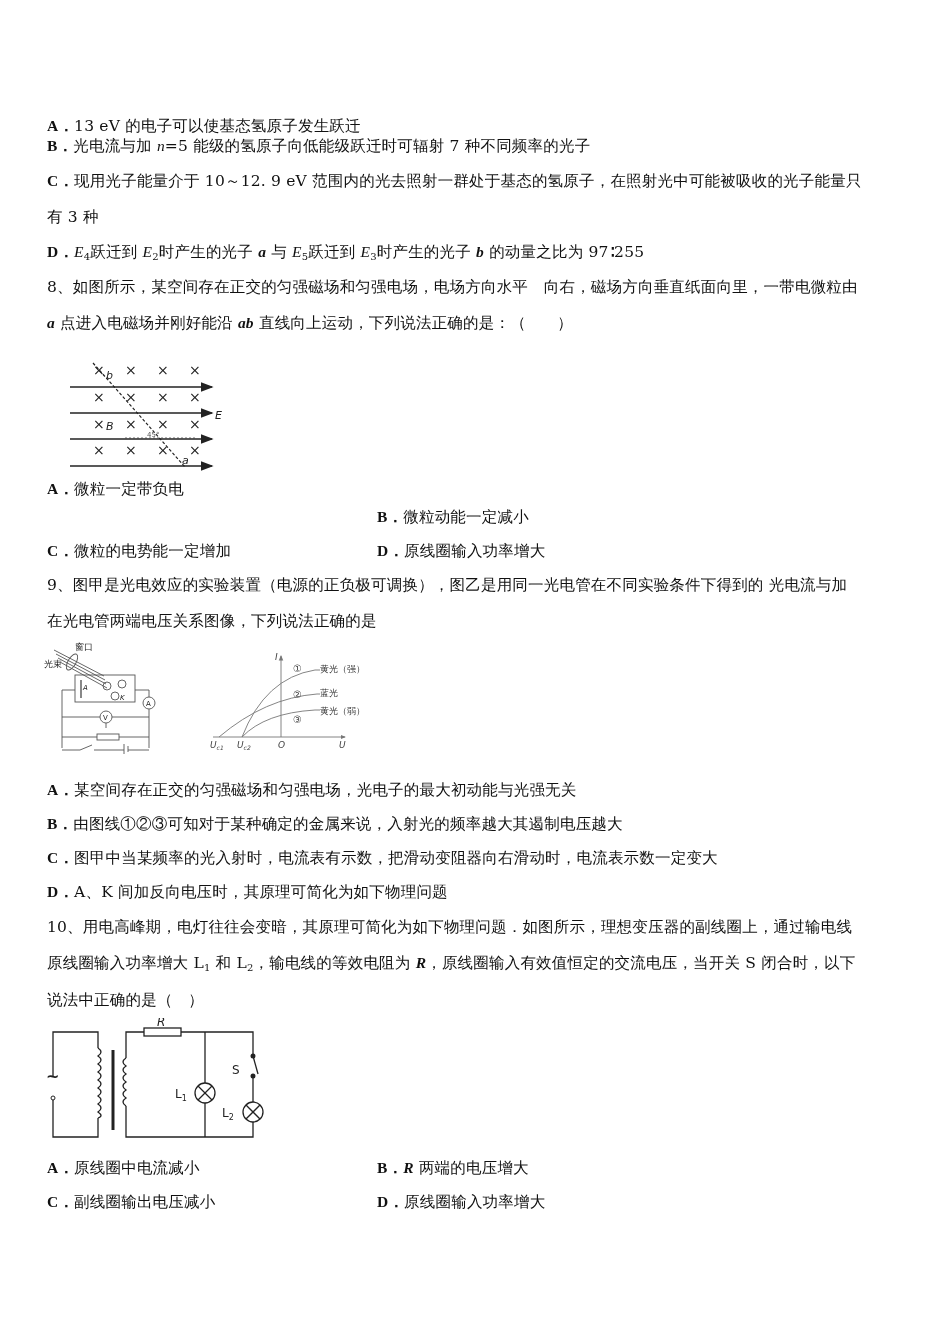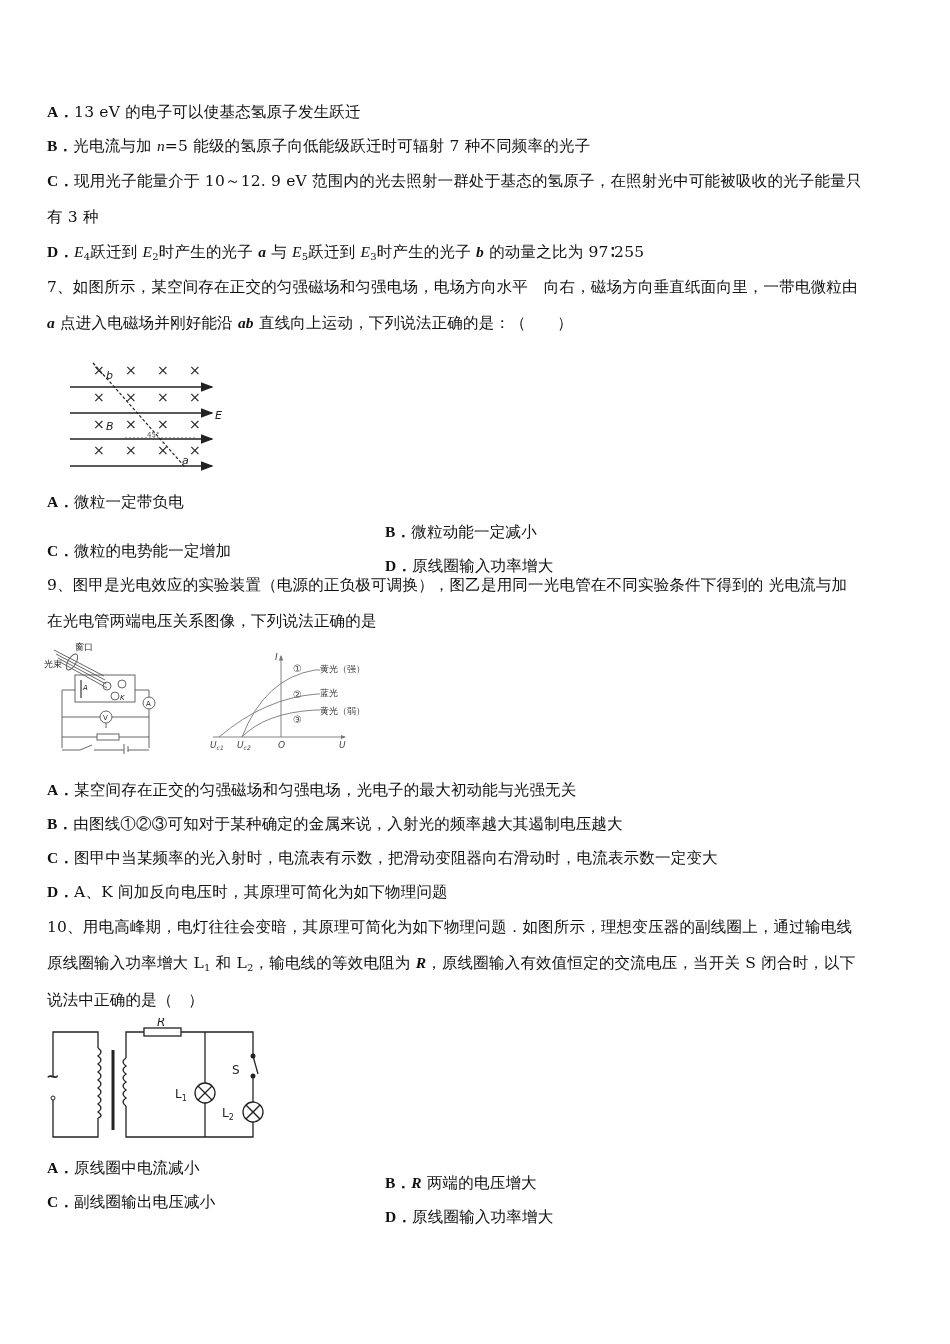--- a/index.html
+++ b/index.html
@@ -5,49 +5,49 @@
   html, body { margin: 0; padding: 0; background: #ffffff; }
   body {
     width: 950px; height: 1344px; position: relative; overflow: hidden;
     font-family: "DejaVu Serif", "Liberation Serif", serif;
     color: #111111;
   }
   .line {
     position: absolute; left: 47px; font-size: 15.5px; line-height: 20px;
     white-space: nowrap; letter-spacing: 0.2px;
   }
-  .col2 { left: 385px; margin-top: 15px; }
+  .col2 { left: 377px; }
   .lbl { font-weight: bold; font-family: "Liberation Serif", serif; }
   .it { font-style: italic; font-family: "Liberation Serif", serif; font-weight: bold; }
   .itl { font-style: italic; font-family: "Liberation Serif", serif; }
   .sub { font-size: 10px; vertical-align: -3px; }
   .fig { position: absolute; }
   svg text { font-family: "DejaVu Sans", sans-serif; }
 </style>
 </head>
 <body>
 
-<div class="line" style="top:102px">
+<div class="line" style="top:116px">
   <span class="lbl">A．</span><span>13 eV 的电子可以使基态氢原子发生跃迁</span>
 </div>
 <div class="line" style="top:136px">
   <span class="lbl">B．</span><span>光电流与加 </span><span class="itl">n</span><span>=5 能级的氢原子向低能级跃迁时可辐射 7 种不同频率的光子</span>
 </div>
 <div class="line" style="top:171px">
   <span class="lbl">C．</span><span>现用光子能量介于 10～12. 9 eV 范围内的光去照射一群处于基态的氢原子，在照射光中可能被吸收的光子能量只</span>
 </div>
 <div class="line" style="top:207px">
   <span>有 3 种</span>
 </div>
 <div class="line" style="top:242px">
   <span class="lbl">D．</span><span class="itl">E</span><span class="sub">4</span><span>跃迁到 </span><span class="itl">E</span><span class="sub">2</span><span>时产生的光子 </span><span class="it">a</span><span> 与 </span><span class="itl">E</span><span class="sub">5</span><span>跃迁到 </span><span class="itl">E</span><span class="sub">3</span><span>时产生的光子 </span><span class="it">b</span><span> 的动量之比为 97∶255</span>
 </div>
 
 <div class="line" style="top:277px">
-  <span>7、如图所示，某空间存在正交的匀强磁场和匀强电场，电场方向水平　向右，磁场方向垂直纸面向里，一带电微粒由</span>
+  <span>8、如图所示，某空间存在正交的匀强磁场和匀强电场，电场方向水平　向右，磁场方向垂直纸面向里，一带电微粒由</span>
 </div>
 <div class="line" style="top:313px">
   <span class="it">a</span><span> 点进入电磁场并刚好能沿 </span><span class="it">ab</span><span> 直线向上运动，下列说法正确的是：（　　）</span>
 </div>
 
 <svg class="fig" style="left:60px;top:355px" width="175" height="125" viewBox="0 0 175 125">
   <defs>
     <marker id="arr" markerWidth="8" markerHeight="8" refX="7" refY="4" orient="auto">
       <path d="M0,1 L8,4 L0,7 z" fill="#222"></path>
     </marker>
@@ -78,21 +78,21 @@
   </g>
   <line x1="33" y1="8" x2="125" y2="112" stroke="#222" stroke-width="1.2" stroke-dasharray="3,2"></line>
   <line x1="65" y1="83" x2="135" y2="83" stroke="#444" stroke-width="0.8" stroke-dasharray="2,2"></line>
   <text x="46" y="24" font-size="11" font-style="italic" fill="#222">b</text>
   <text x="46" y="75" font-size="11" font-style="italic" fill="#222">B</text>
   <text x="155" y="64" font-size="11" font-style="italic" fill="#222">E</text>
   <text x="122" y="109" font-size="11" font-style="italic" fill="#222">a</text>
   <text x="87" y="82" font-size="7" fill="#555">45°</text>
 </svg>
 
-<div class="line" style="top:492px">
+<div class="line" style="top:479px">
   <span class="lbl">A．</span><span>微粒一定带负电</span>
 </div>
 <div class="line col2" style="top:507px">
   <span class="lbl">B．</span><span>微粒动能一定减小</span>
 </div>
 <div class="line" style="top:541px">
   <span class="lbl">C．</span><span>微粒的电势能一定增加</span>
 </div>
 <div class="line col2" style="top:541px">
   <span class="lbl">D．</span><span>原线圈输入功率增大</span>

